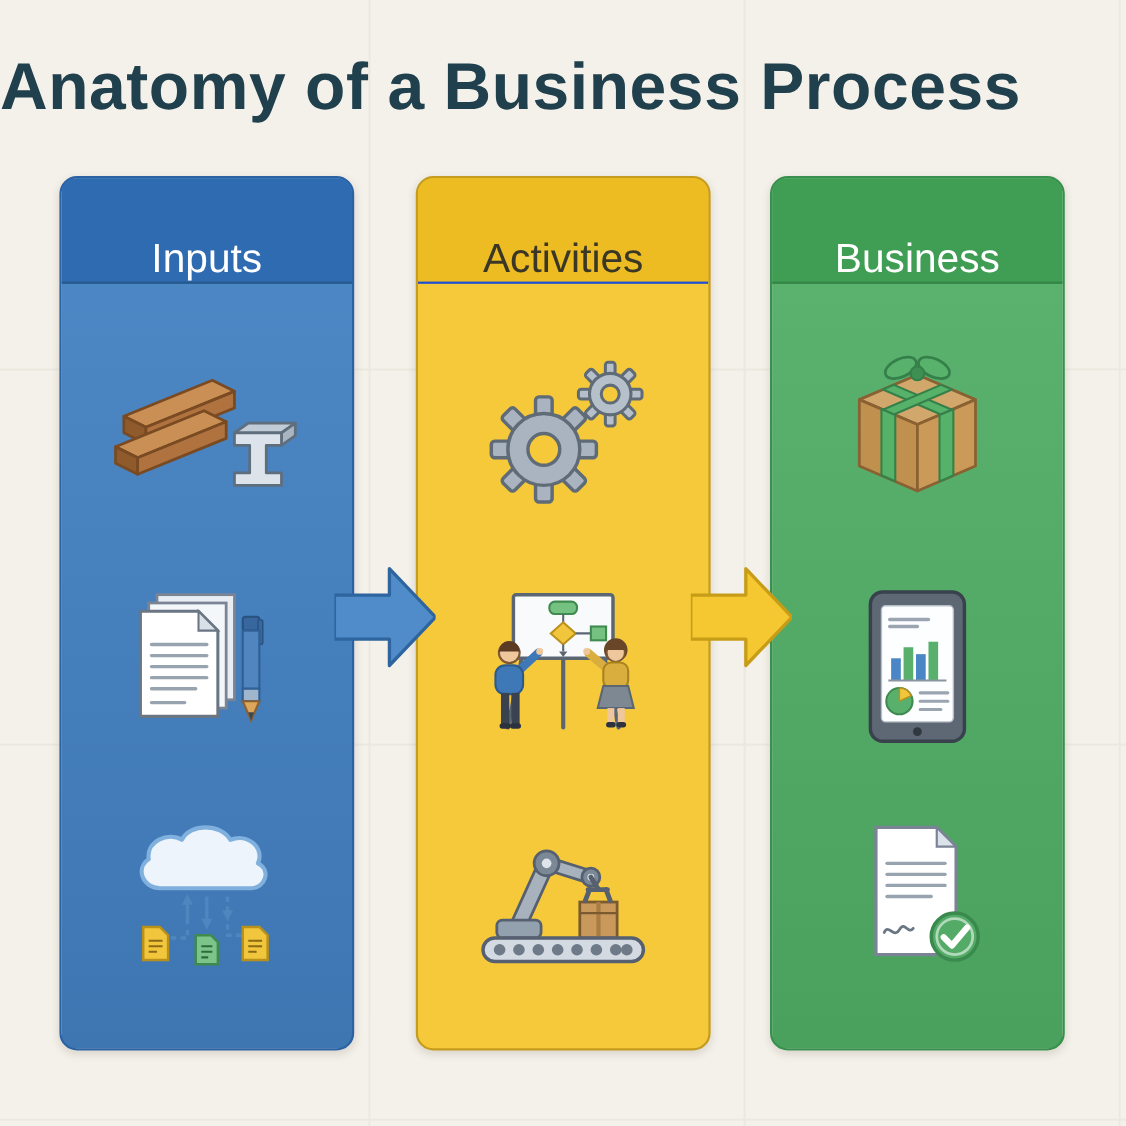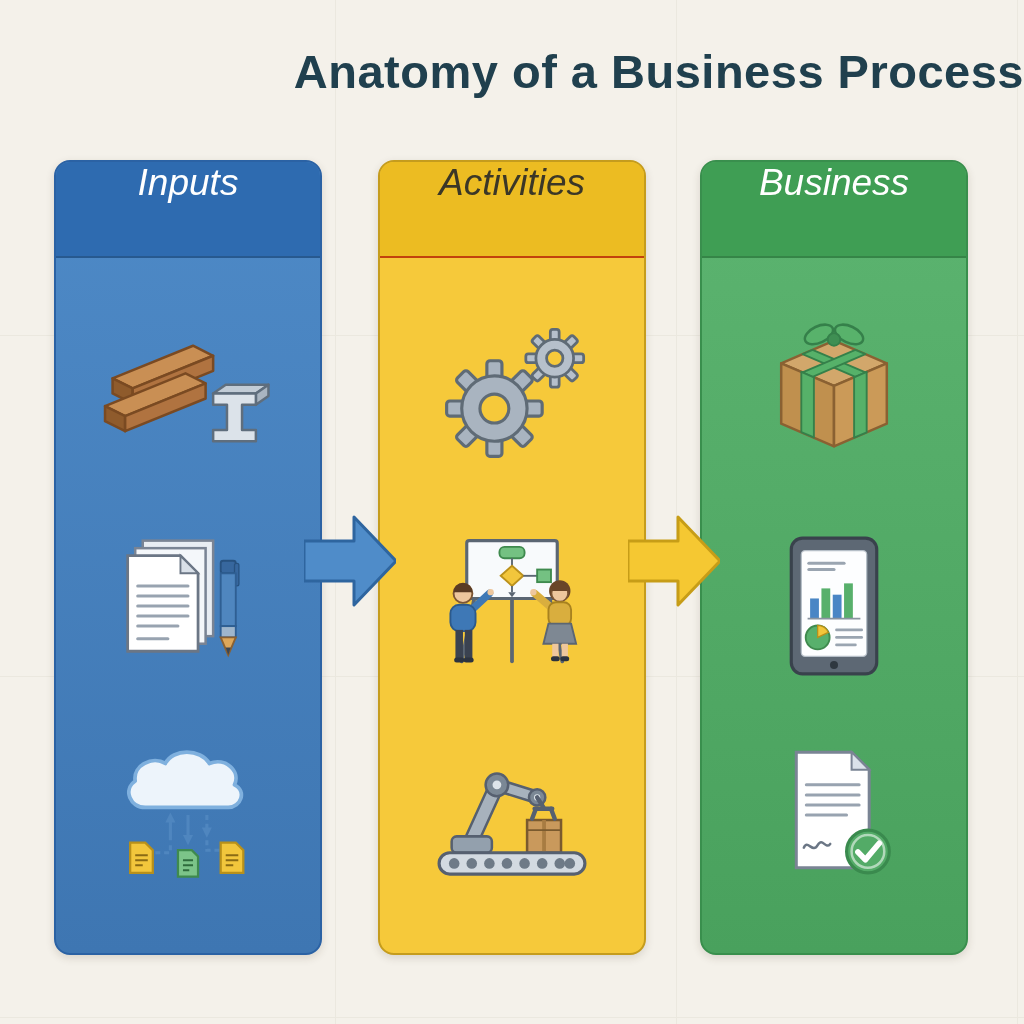--- a/index.html
+++ b/index.html
@@ -2,34 +2,34 @@
 <html><head>
 <meta charset="utf-8">
 <style>
   html,body{margin:0;padding:0;background:#f4f1ea;}
   .canvas{position:relative;width:1024px;height:1024px;background:#f4f1ea;
           font-family:"Liberation Sans",sans-serif;overflow:hidden;}
   .gridlines{position:absolute;inset:0;
     background-image:linear-gradient(#eae6dd 1.5px,transparent 1.5px),
                      linear-gradient(90deg,#eae6dd 1.5px,transparent 1.5px);
     background-size:341px 341px;background-position:-6px -6px;opacity:.8;}
-  .title{position:absolute;top:44px;left:0;width:100%;text-align:right;
-         font-size:47px;font-weight:700;color:#20404e;letter-spacing:.5px;}
+  .title{position:absolute;top:44px;left:0;width:100%;text-align:left;
+         font-size:60px;font-weight:700;color:#20404e;letter-spacing:.5px;}
   .column{position:absolute;top:160px;width:268px;height:795px;border-radius:16px;
           box-shadow:0 3px 8px rgba(60,50,30,.15);overflow:hidden;
           display:flex;flex-direction:column;box-sizing:border-box;}
   .col-inputs{left:54px;background:linear-gradient(180deg,#4e8ac7 0%,#3e76b2 100%);
               border:2px solid #2b62a4;}
   .col-activities{left:378px;background:#f6c93a;border:2px solid #c59c1d;}
   .col-outputs{left:700px;background:linear-gradient(180deg,#5cb470 0%,#49a15d 100%);
                border:2px solid #398f4d;}
-  .col-header{height:94px;flex:0 0 94px;display:flex;align-items:flex-start;
-              justify-content:center;font-size:37px;font-weight:500;font-style:italic;}
+  .col-header{height:94px;flex:0 0 94px;display:flex;align-items:flex-end;
+              justify-content:center;font-size:37px;font-weight:500;}
   .col-inputs .col-header{background:#2e6bb0;color:#ffffff;border-bottom:2px solid #27598f;}
-  .col-activities .col-header{background:#ecbc22;color:#3b3727;border-bottom:2px solid #c2410c;}
+  .col-activities .col-header{background:#ecbc22;color:#3b3727;border-bottom:2px solid #1d4ed8;}
   .col-outputs .col-header{background:#3f9e54;color:#ffffff;border-bottom:2px solid #358547;}
   .col-body{flex:1;display:flex;flex-direction:column;align-items:center;
             justify-content:space-evenly;padding:4px 0;}
   .icon{width:176px;height:152px;}
   .icon svg{width:100%;height:100%;overflow:visible;}
   .arrow{position:absolute;top:505px;width:92px;height:112px;z-index:5;}
   .arrow-1{left:304px;}
   .arrow-2{left:628px;}
 </style>
 </head>

